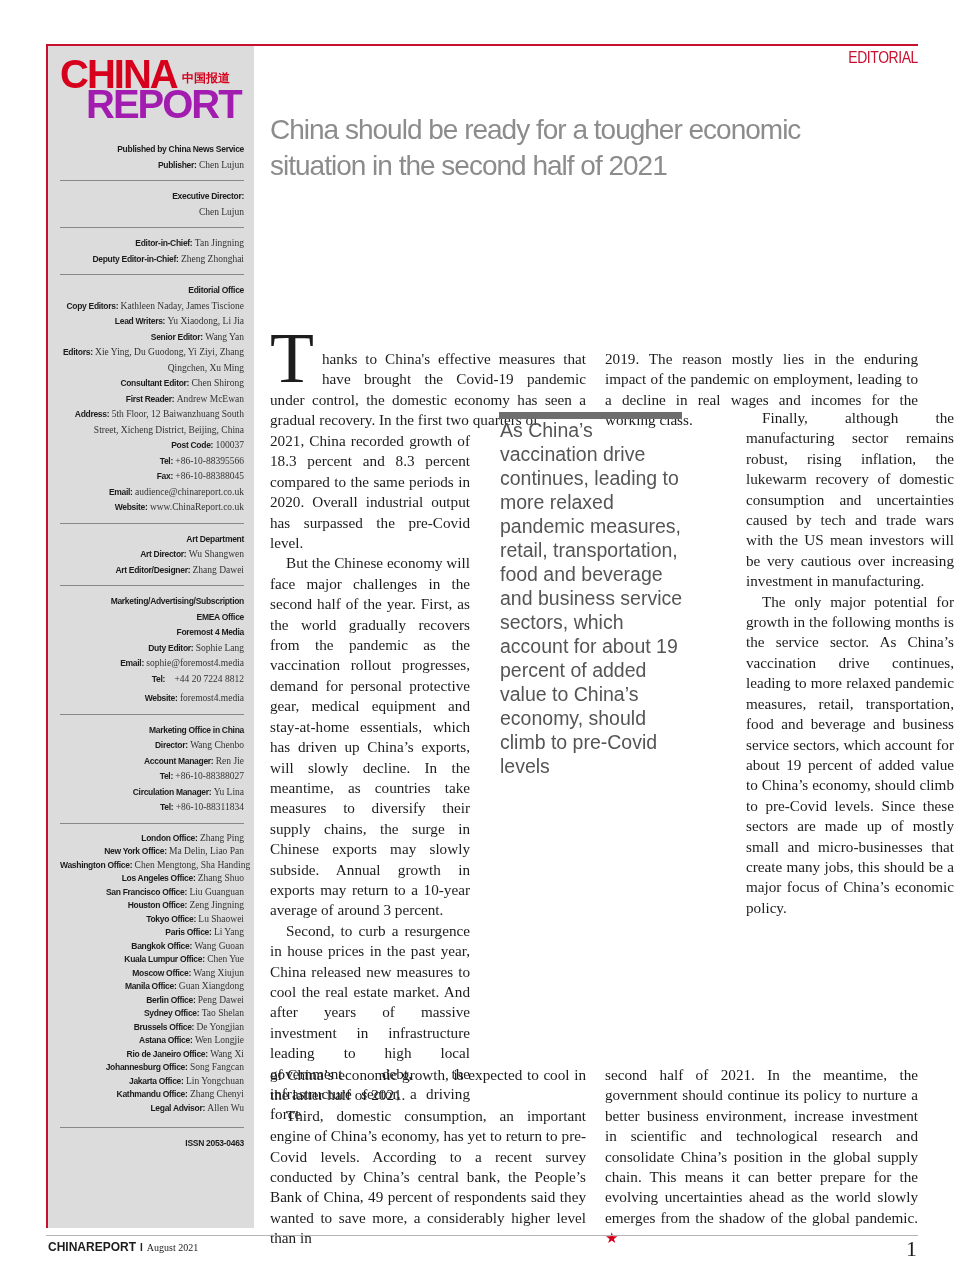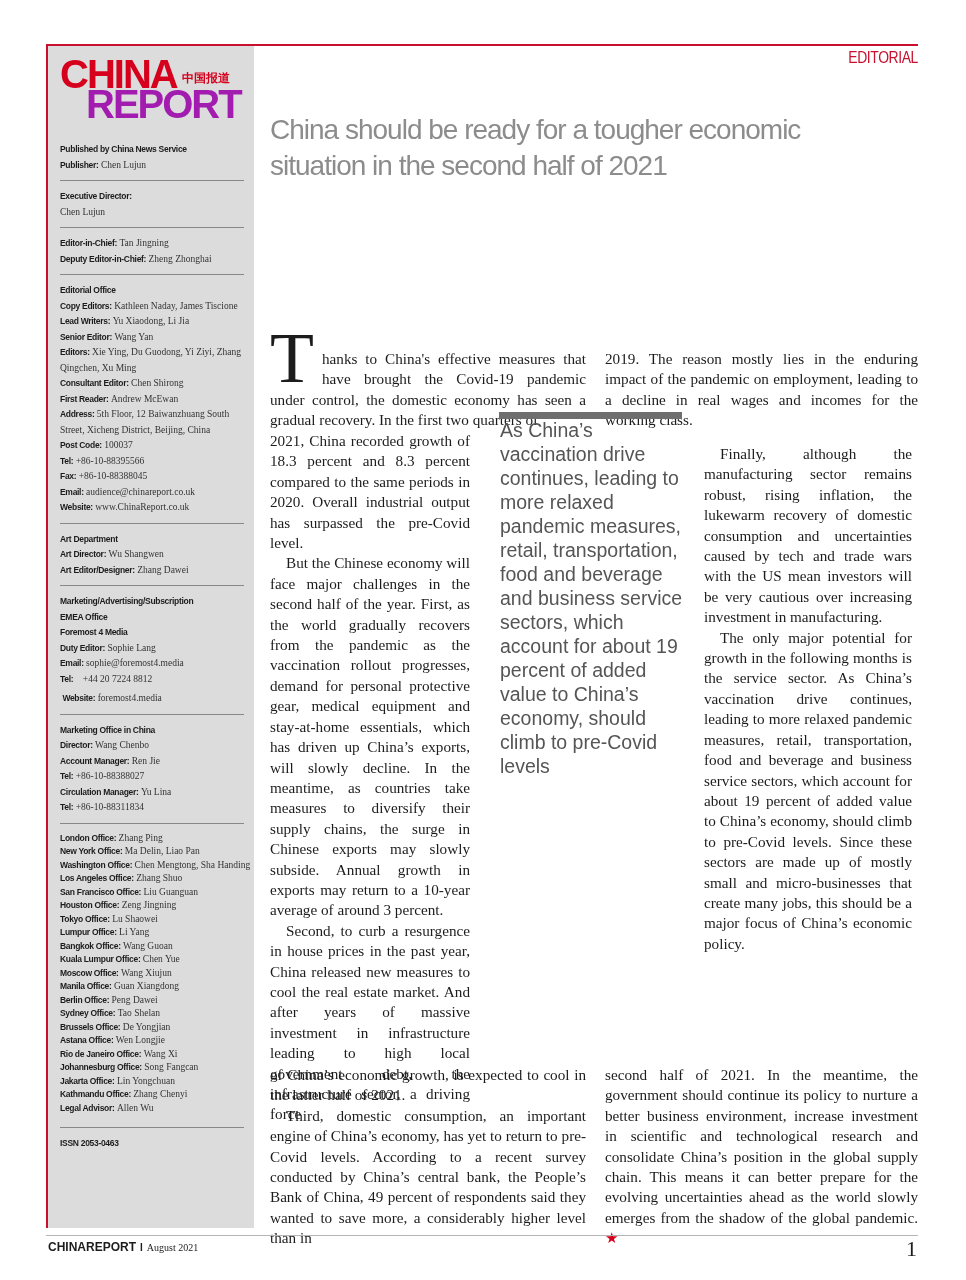--- a/index.html
+++ b/index.html
@@ -9,21 +9,21 @@
   .frame-left { position: absolute; left: 46px; top: 44px; width: 2px; height: 1184px; background: #c8102e; }
   .sidebar { position: absolute; left: 48px; top: 46px; width: 206px; height: 1182px; background: #dcdcdc; }
   .logo { position: absolute; left: 12px; top: 12px; width: 180px; height: 66px; }
   .logo .china { position: absolute; left: 0; top: -2px; font-family: "Liberation Sans", sans-serif;
      font-weight: bold; font-size: 40px; letter-spacing: -2px; color: #d6001c; line-height: 36px; }
   .logo .report { position: absolute; left: 26px; top: 28px; font-family: "Liberation Sans", sans-serif;
      font-weight: bold; font-size: 40px; letter-spacing: -2px; color: #a21caf; line-height: 36px; }
   .logo .cn { position: absolute; left: 122px; top: 12px; font-family: Liberation Sans, sans-serif; font-size: 12px;
      font-weight: bold; color: #d6001c; text-align: right; }
   .masthead { position: absolute; left: 12px; top: 96px; width: 184px;
-     font-size: 9.5px; line-height: 15.5px; }
+     font-size: 9.5px; line-height: 15.5px; text-align: right; }
   .masthead .row { white-space: nowrap; }
   .masthead .lbl { font-family: "Liberation Sans", sans-serif; font-weight: bold; font-size: 8.5px; letter-spacing: -0.3px; }
   .masthead .val { font-family: "Liberation Serif", serif; font-size: 9.5px; color: #333; }
   .masthead .wrap { white-space: normal; }
   .masthead hr { border: 0; height: 1px; background: #888; margin: 7px 0 8px 0; }
   .section-label { position: absolute; right: 48px; top: 48px; font-family: "Liberation Sans", sans-serif;
      font-size: 17px; color: #c8102e; letter-spacing: -0.5px; transform: scaleX(0.82); transform-origin: right center; }
   .headline { position: absolute; left: 270px; top: 112px; width: 600px; font-family: "Liberation Sans", sans-serif;
      font-size: 28px; line-height: 36px; color: #8c8c8c; letter-spacing: -1px; }
   .col { position: absolute; font-size: 15.2px; line-height: 20.4px; text-align: justify; color: #1c1c1c; }
@@ -97,21 +97,21 @@
     <div class="row"><span class="lbl">Tel:</span> <span class="val">+86-10-88311834</span></div>
     <hr>
     <div style="line-height:13.5px">
       <div class="row"><span class="lbl">London Office:</span> <span class="val">Zhang Ping</span></div>
       <div class="row"><span class="lbl">New York Office:</span> <span class="val">Ma Delin, Liao Pan</span></div>
       <div class="row"><span class="lbl">Washington Office:</span> <span class="val">Chen Mengtong, Sha Handing</span></div>
       <div class="row"><span class="lbl">Los Angeles Office:</span> <span class="val">Zhang Shuo</span></div>
       <div class="row"><span class="lbl">San Francisco Office:</span> <span class="val">Liu Guanguan</span></div>
       <div class="row"><span class="lbl">Houston Office:</span> <span class="val">Zeng Jingning</span></div>
       <div class="row"><span class="lbl">Tokyo Office:</span> <span class="val">Lu Shaowei</span></div>
-      <div class="row"><span class="lbl">Lumpur Office:</span> <span class="val">Li Yang</span></div>
+      <div class="row"><span class="lbl">Paris Office:</span> <span class="val">Li Yang</span></div>
       <div class="row"><span class="lbl">Bangkok Office:</span> <span class="val">Wang Guoan</span></div>
       <div class="row"><span class="lbl">Kuala Lumpur Office:</span> <span class="val">Chen Yue</span></div>
       <div class="row"><span class="lbl">Moscow Office:</span> <span class="val">Wang Xiujun</span></div>
       <div class="row"><span class="lbl">Manila Office:</span> <span class="val">Guan Xiangdong</span></div>
       <div class="row"><span class="lbl">Berlin Office:</span> <span class="val">Peng Dawei</span></div>
       <div class="row"><span class="lbl">Sydney Office:</span> <span class="val">Tao Shelan</span></div>
       <div class="row"><span class="lbl">Brussels Office:</span> <span class="val">De Yongjian</span></div>
       <div class="row"><span class="lbl">Astana Office:</span> <span class="val">Wen Longjie</span></div>
       <div class="row"><span class="lbl">Rio de Janeiro Office:</span> <span class="val">Wang Xi</span></div>
       <div class="row"><span class="lbl">Johannesburg Office:</span> <span class="val">Song Fangcan</span></div>
@@ -140,21 +140,21 @@
 
 <div class="col" style="left:270px; top:1042px; width:316px;">
   <p class="noind">of China’s economic growth, is expected to cool in the latter half of 2021.</p>
   <p>Third, domestic consumption, an important engine of China’s economy, has yet to return to pre-Covid levels. According to a recent survey conducted by China’s central bank, the People’s Bank of China, 49 percent of respondents said they wanted to save more, a considerably higher level than in</p>
 </div>
 
 <div class="col" style="left:605px; top:326px; width:313px;">
   <p class="noind">2019. The reason mostly lies in the enduring impact of the pandemic on employment, leading to a decline in real wages and incomes for the working class.</p>
 </div>
 
-<div class="col" style="left:704px; top:408px; width:208px;margin-top:36px;">
+<div class="col" style="left:746px; top:408px; width:208px;">
   <p>Finally, although the manufacturing sector remains robust, rising inflation, the lukewarm recovery of domestic consumption and uncertainties caused by tech and trade wars with the US mean investors will be very cautious over increasing investment in manufacturing.</p>
   <p>The only major potential for growth in the following months is the service sector. As China’s vaccination drive continues, leading to more relaxed pandemic measures, retail, transportation, food and beverage and business service sectors, which account for about 19 percent of added value to China’s economy, should climb to pre-Covid levels. Since these sectors are made up of mostly small and micro-businesses that create many jobs, this should be a major focus of China’s economic policy.</p>
 </div>
 
 <div class="col" style="left:605px; top:1042px; width:313px;">
   <p class="noind"><span>second half of 2021. In the meantime, the government should continue its policy to nurture a better business environment, increase investment in scientific and technological research and consolidate China’s position in the global supply chain. This means it can better prepare for the evolving uncertainties ahead as the world slowly emerges from the shadow of the global pandemic.</span> <span class="star">★</span></p>
 </div>
 
 <div class="pullquote">
   <div class="bar"></div>

